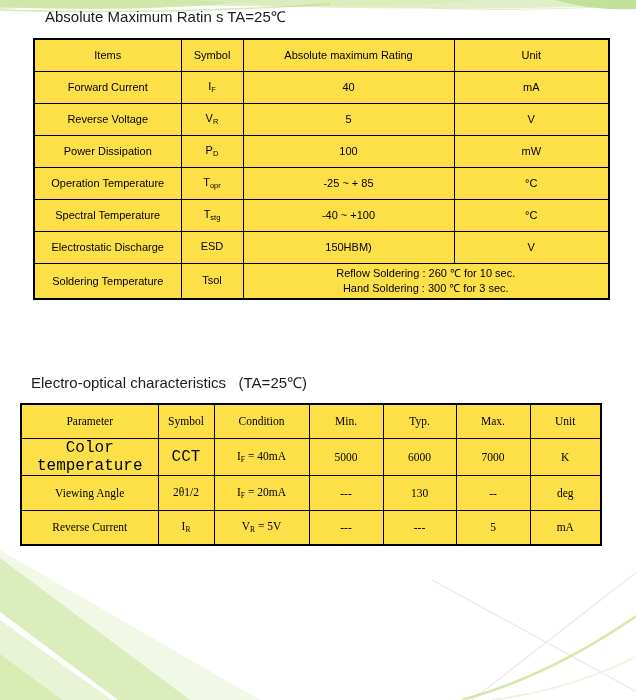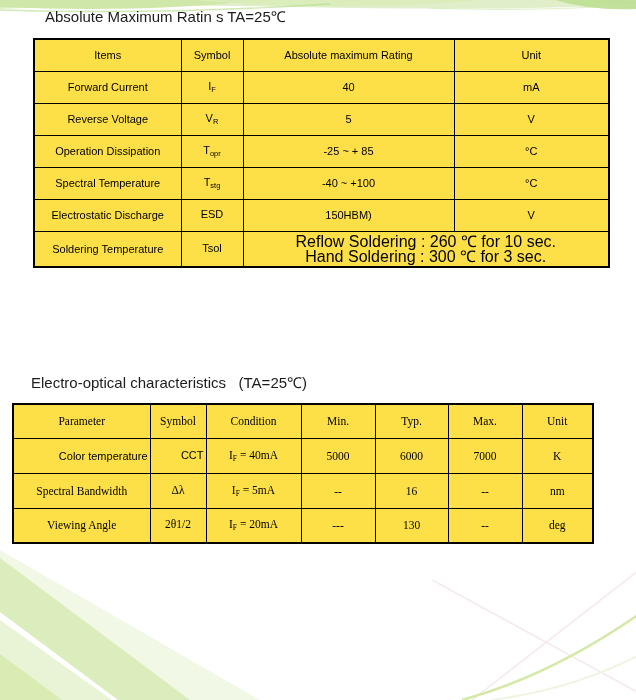--- a/index.html
+++ b/index.html
@@ -32,27 +32,27 @@
   }
   td{
     border:1.5px solid #000;
     text-align:center;vertical-align:middle;
     padding:0 2px;overflow:hidden;
   }
   .tbl1{left:33px;top:38px;width:575px;border:2.5px solid #000;font-size:11px;}
   .tbl1 tr{height:32px;}
   .tbl1 tr.hdr{height:32px;}
   .tbl1 tr.sold{height:36px;}
-  .tbl2{left:12px;top:403px;width:580px;border:2.5px solid #000;
+  .tbl2{left:20px;top:403px;width:580px;border:2.5px solid #000;
         font-family:"Liberation Serif",serif;font-size:11.5px;}
   .tbl2 tr{height:35px;}
   .tbl2 tr.hdr{height:34px;}
-  .sans{font-family:Liberation Sans, sans-serif;font-size:11px;text-align:right;}
+  .sans{font-family:Liberation Mono, monospace;font-size:16px;}
   .sb{font-size:7.5px;vertical-align:-2px;letter-spacing:0;}
-  .sold-line{font-size:16px;line-height:15px;white-space:pre;}
+  .sold-line{font-size:11px;line-height:15px;white-space:pre;}
 </style>
 </head>
 <body>
 
 <div class="page">
 
   <svg class="decor top-band" width="636" height="16" viewBox="0 0 636 16">
     <path d="M0,0 H636 V5 Q480,11 300,7 Q120,3 0,9 Z" fill="#e0efc9"></path>
     <path d="M0,0 H260 Q150,13 0,7 Z" fill="#cfe7a8"></path>
     <path d="M200,0 H480 Q350,12 200,1 Z" fill="#d8ecb8" opacity="0.85"></path>
@@ -97,21 +97,27 @@
       <td>40</td>
       <td>mA</td>
     </tr>
     <tr>
       <td>Reverse Voltage</td>
       <td><span>V</span><span class="sb">R</span></td>
       <td>5</td>
       <td>V</td>
     </tr>
     <tr>
-      <td>Operation Dissipation</td>
+      <td>Power Dissipation</td>
+      <td><span>P</span><span class="sb">D</span></td>
+      <td>100</td>
+      <td>mW</td>
+    </tr>
+    <tr>
+      <td>Operation Temperature</td>
       <td><span>T</span><span class="sb">opr</span></td>
       <td>-25 ~ + 85</td>
       <td>°C</td>
     </tr>
     <tr>
       <td>Spectral Temperature</td>
       <td><span>T</span><span class="sb">stg</span></td>
       <td>-40 ~ +100</td>
       <td>°C</td>
     </tr>
@@ -157,33 +163,33 @@
     <tr>
       <td class="sans">Color temperature</td>
       <td class="sans"><span>CCT</span><span class="sb"></span></td>
       <td><span>I</span><span class="sb">F</span><span> = 40mA</span></td>
       <td>5000</td>
       <td>6000</td>
       <td>7000</td>
       <td>K</td>
     </tr>
     <tr>
-      <td>Spectral Bandwidth</td>
-      <td><span>Δλ</span><span class="sb"></span></td>
-      <td><span>I</span><span class="sb">F</span><span> = 5mA</span></td>
-      <td>--</td>
-      <td>16</td>
-      <td>--</td>
-      <td>nm</td>
-    </tr>
-    <tr>
       <td>Viewing Angle</td>
       <td><span>2θ1/2</span><span class="sb"></span></td>
       <td><span>I</span><span class="sb">F</span><span> = 20mA</span></td>
       <td>---</td>
       <td>130</td>
       <td>--</td>
       <td>deg</td>
     </tr>
+    <tr>
+      <td>Reverse Current</td>
+      <td><span>I</span><span class="sb">R</span></td>
+      <td><span>V</span><span class="sb">R</span><span> = 5V</span></td>
+      <td>---</td>
+      <td>---</td>
+      <td>5</td>
+      <td>mA</td>
+    </tr>
   </tbody>
     </table>
 
 </div>
 
 </body></html>

